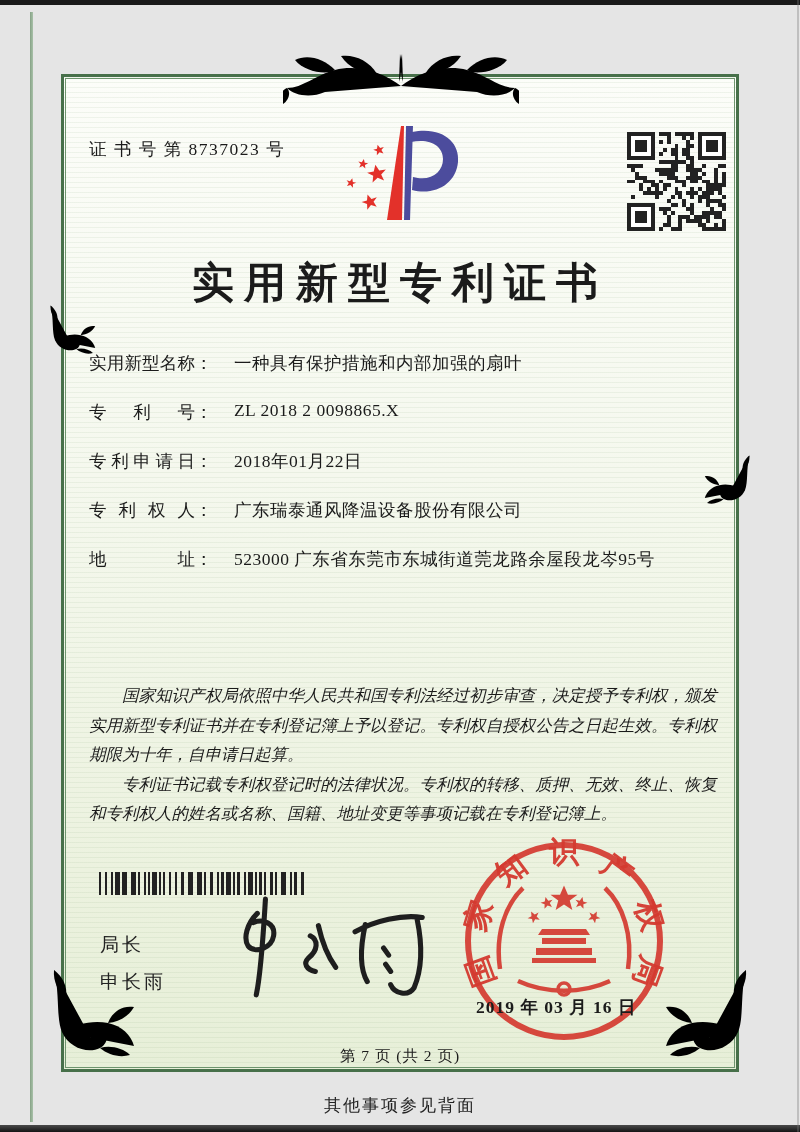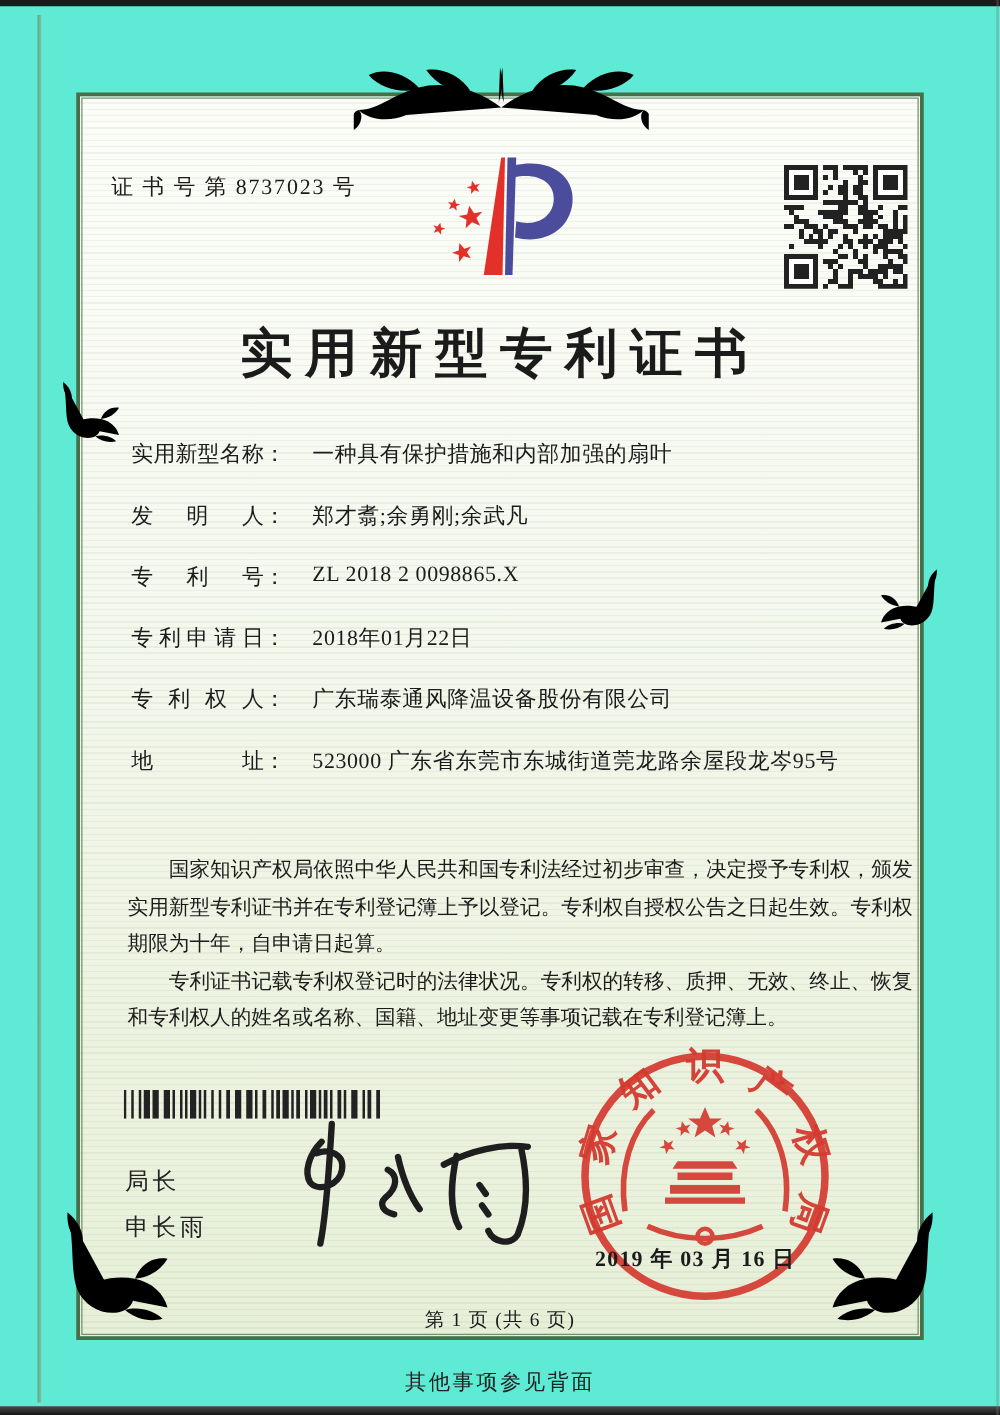--- a/index.html
+++ b/index.html
@@ -1,16 +1,16 @@
 <!DOCTYPE html>
 <html><head>
 <meta charset="utf-8">
 <style>
   html,body{margin:0;padding:0;background:#888;}
-  .page{position:relative;width:800px;height:1132px;background:#5eead4;overflow:hidden;
+  .page{position:relative;width:800px;height:1132px;background:#e5e5e5;overflow:hidden;
         font-family:"Liberation Serif","DejaVu Serif",serif;color:#1b1b1b;margin:0 auto;}
   .edge-top{position:absolute;left:0;top:0;width:800px;height:5px;background:#1a1a1a;}
   .edge-bottom{position:absolute;left:0;bottom:0;width:800px;height:7px;
         background:linear-gradient(180deg,#4a4a4a,#141414);}
   .edge-right{position:absolute;right:1px;top:0;bottom:0;width:2px;background:rgba(120,120,120,.35);}
   .spine-line{position:absolute;left:30px;top:12px;bottom:10px;width:3px;
         background:linear-gradient(90deg,#5d855d,#8fb28f);opacity:.7;}
   .frame{position:absolute;left:61px;top:74px;width:678px;height:998px;
         border:3px solid #47704a;box-sizing:border-box;
         background:
@@ -19,26 +19,26 @@
   .frame-inner{position:absolute;left:1px;top:1px;right:1px;bottom:1px;
         border:1px solid #6d946d;}
   .orn{position:absolute;pointer-events:none;}
   .cert-no{position:absolute;left:89px;top:137px;font-size:17.5px;letter-spacing:1.5px;}
   .logo{position:absolute;left:338px;top:119px;}
   .qr{position:absolute;left:627px;top:132px;}
   .title{position:absolute;left:0;top:255px;width:100%;text-align:center;
         font-size:42px;font-weight:bold;letter-spacing:10px;}
   .fields{position:absolute;left:89px;top:351px;width:628px;font-size:17.5px;}
   .frow{position:relative;height:49px;white-space:nowrap;}
-  .flabel{display:inline-block;width:106px;text-align:justify;text-align-last:justify;vertical-align:top;margin-left:16px;}
+  .flabel{display:inline-block;width:106px;text-align:justify;text-align-last:justify;vertical-align:top;}
   .fcolon{display:inline-block;vertical-align:top;}
   .fvalue{display:inline-block;margin-left:17px;vertical-align:top;letter-spacing:.5px;}
   .fgroup2{position:absolute;left:312px;top:0;}
-  .paras{position:absolute;left:102px;top:681px;width:628px;font-size:16.5px;
-        line-height:29.5px;text-align:justify;}
+  .paras{position:absolute;left:89px;top:681px;width:628px;font-size:16.5px;
+        line-height:29.5px;text-align:justify;font-style:italic;}
   .paras p{margin:0;text-indent:2em;}
   .barcode{position:absolute;left:99px;top:872px;}
   .signer{position:absolute;left:100px;top:928px;font-family:Liberation Mono, monospace;
         font-size:19px;line-height:37px;letter-spacing:3px;color:#222;}
   .signature{position:absolute;left:212px;top:891px;}
   .signature path{stroke:#1e1e1e;stroke-width:5;fill:none;stroke-linecap:round;stroke-linejoin:round;}
   .seal{position:absolute;left:460px;top:837px;}
   .seal-date{position:absolute;left:476px;top:995px;font-size:17.5px;font-weight:bold;letter-spacing:1px;}
   .page-info{position:absolute;left:0;top:1046px;width:100%;text-align:center;font-size:15.5px;letter-spacing:1px;}
   .back-note{position:absolute;left:0;top:1094px;width:100%;text-align:center;font-size:17px;letter-spacing:2px;color:#222;}
@@ -334,24 +334,20 @@
     </svg>
 
   <div class="title">实用新型专利证书</div>
 
   <div class="fields">
     <div class="frow">
       <span class="flabel">实用新型名称</span><span class="fcolon">：</span>
       <span class="fvalue">一种具有保护措施和内部加强的扇叶</span>
     </div>
     <div class="frow">
-      <span class="flabel">发明人</span><span class="fcolon">：</span>
-      <span class="fvalue">郑才翥;余勇刚;余武凡</span>
-    </div>
-    <div class="frow">
       <span class="flabel">专利号</span><span class="fcolon">：</span>
       <span class="fvalue">ZL 2018 2 0098865.X</span>
     </div>
     <div class="frow">
       <span class="flabel">专利申请日</span><span class="fcolon">：</span>
       <span class="fvalue">2018年01月22日</span>
     </div>
     <div class="frow">
       <span class="flabel">专利权人</span><span class="fcolon">：</span>
       <span class="fvalue">广东瑞泰通风降温设备股份有限公司</span>
@@ -439,16 +435,16 @@
       <rect x="72" y="121" width="64" height="5"></rect>
       <path d="M40,132 C35,98 45,68 63,51" fill="none" stroke="#d43a30" stroke-width="4.5"></path>
       <path d="M168,132 C173,98 163,68 145,51" fill="none" stroke="#d43a30" stroke-width="4.5"></path>
       <path d="M58,144 C86,157 122,157 150,144" fill="none" stroke="#d43a30" stroke-width="4.5"></path>
       <circle cx="104" cy="152" r="6" fill="none" stroke="#d43a30" stroke-width="3.5"></circle>
     </g>
   </svg>
 
   <div class="seal-date">2019 年 03 月 16 日</div>
 
-  <div class="page-info">第 1 页 (共 6 页)</div>
+  <div class="page-info">第 7 页 (共 2 页)</div>
   <div class="back-note">其他事项参见背面</div>
 
 </div>
 
 </body></html>

